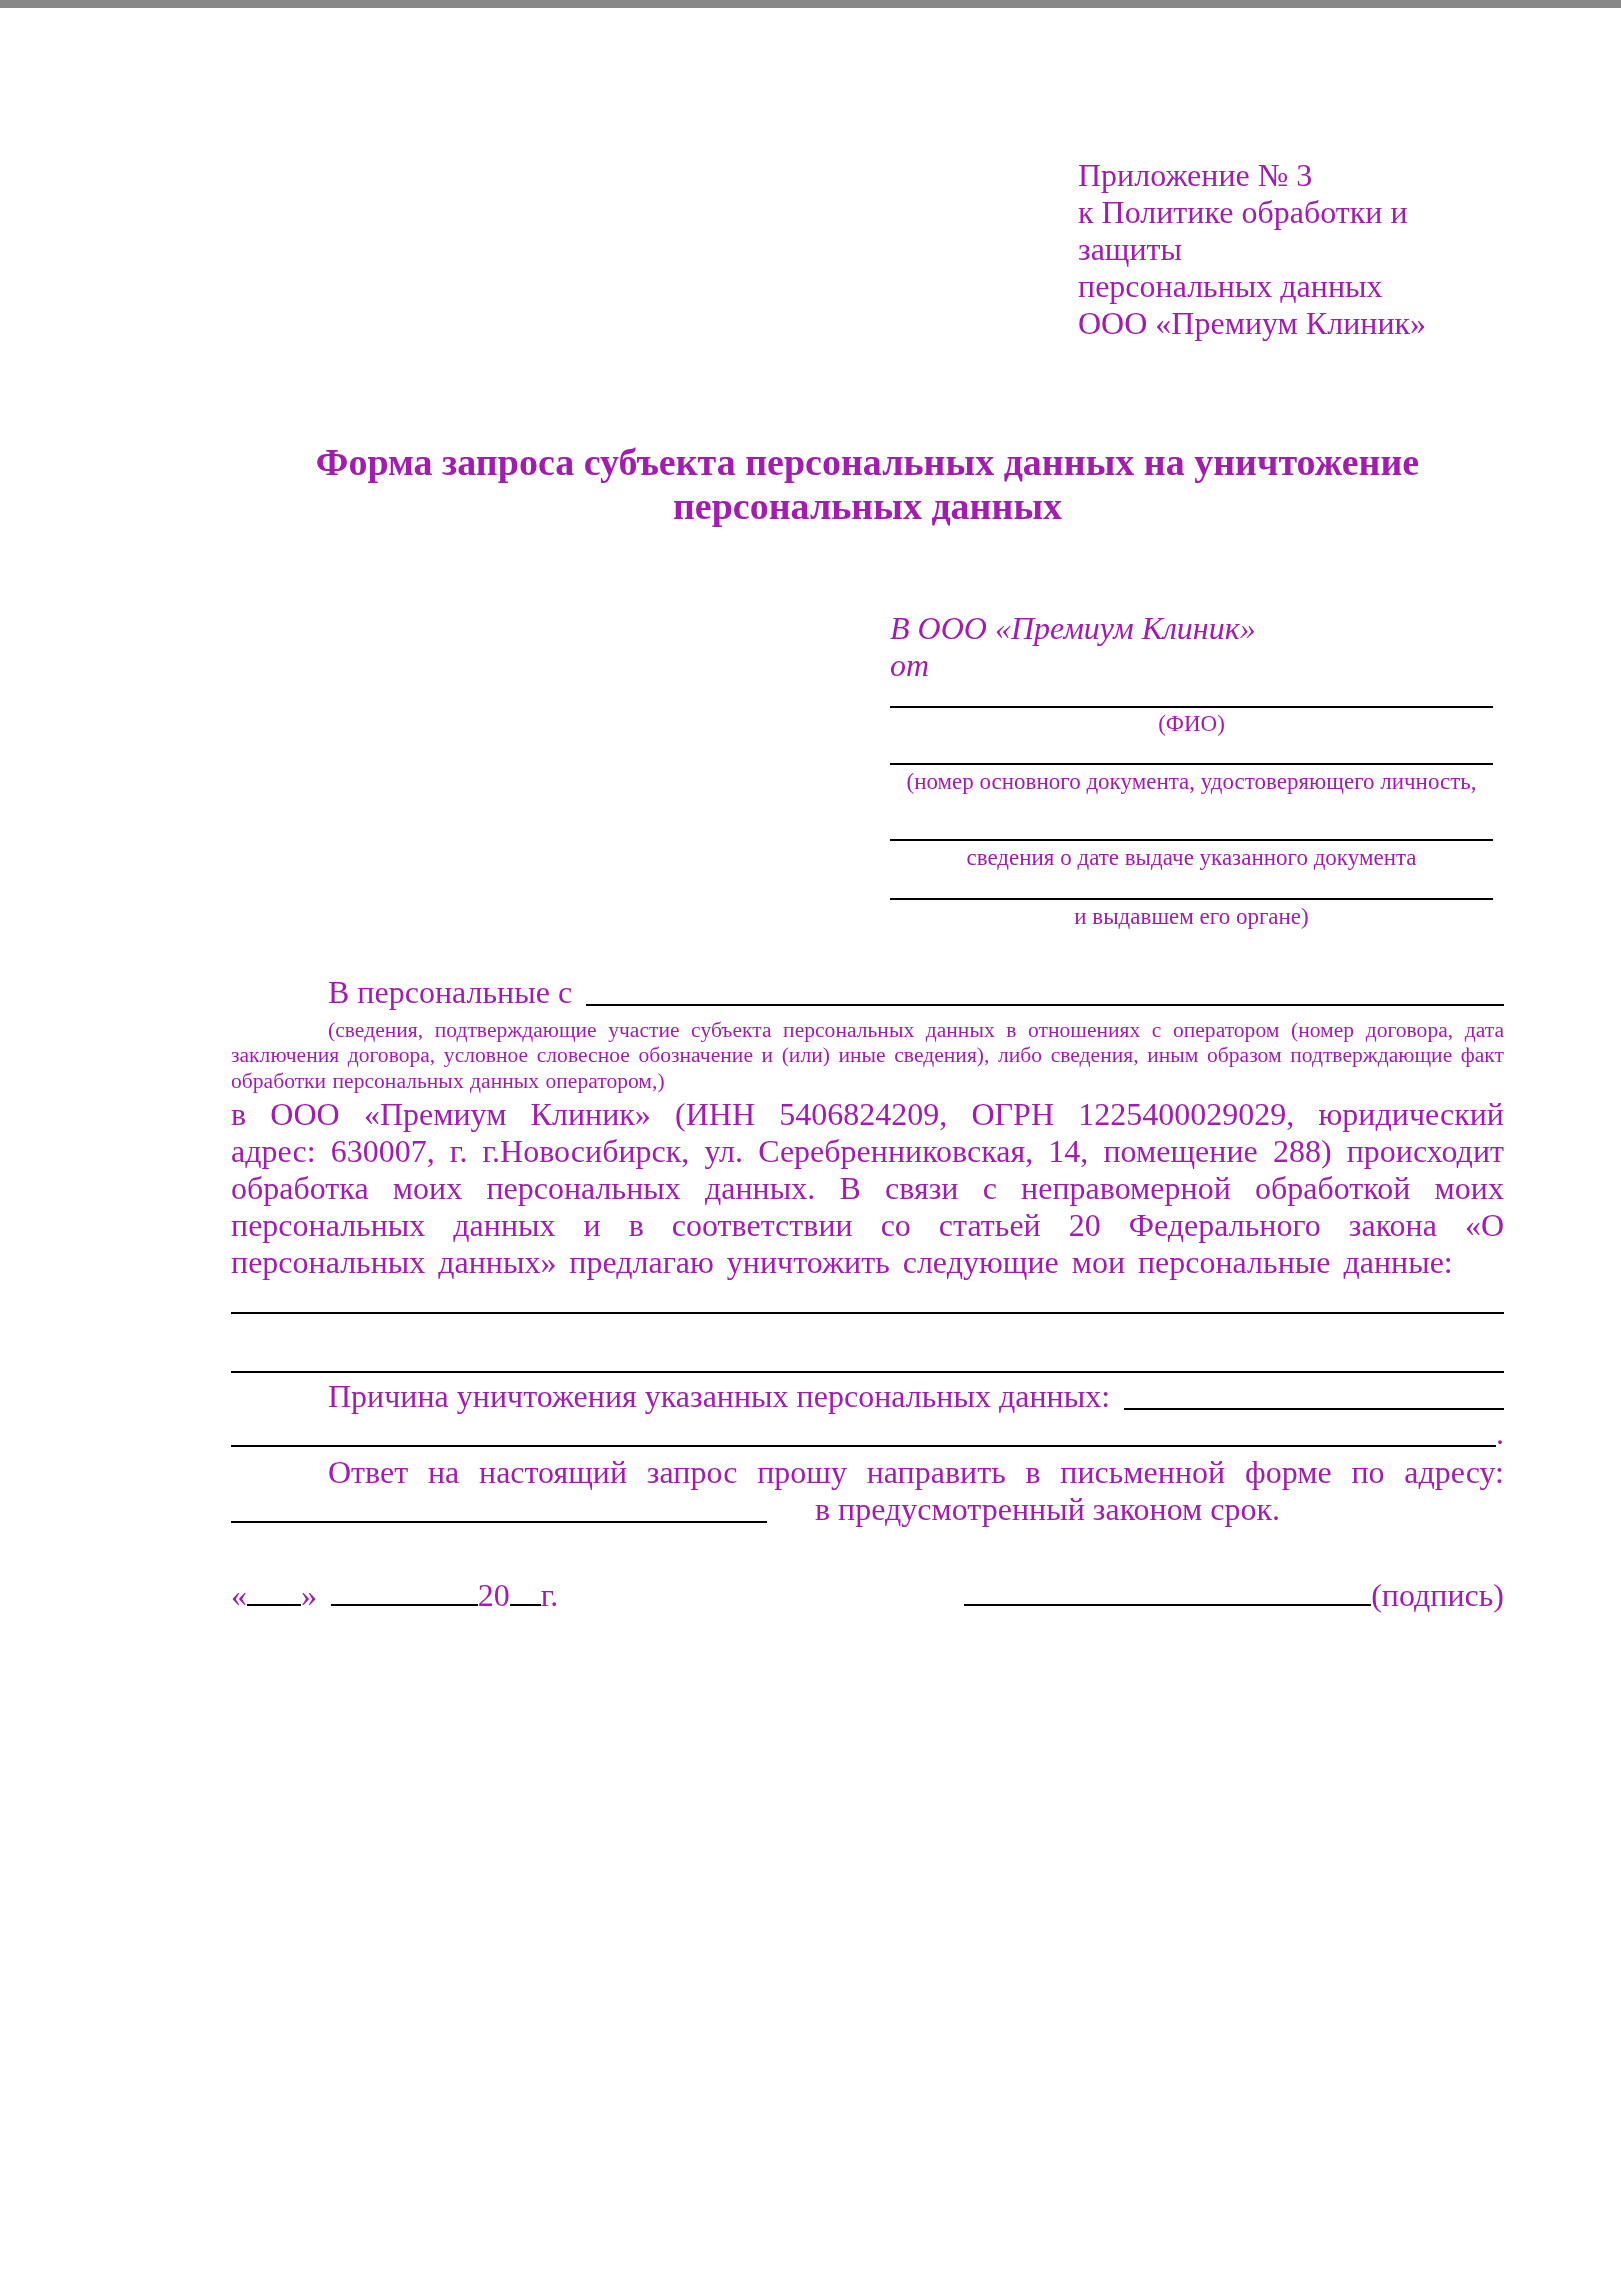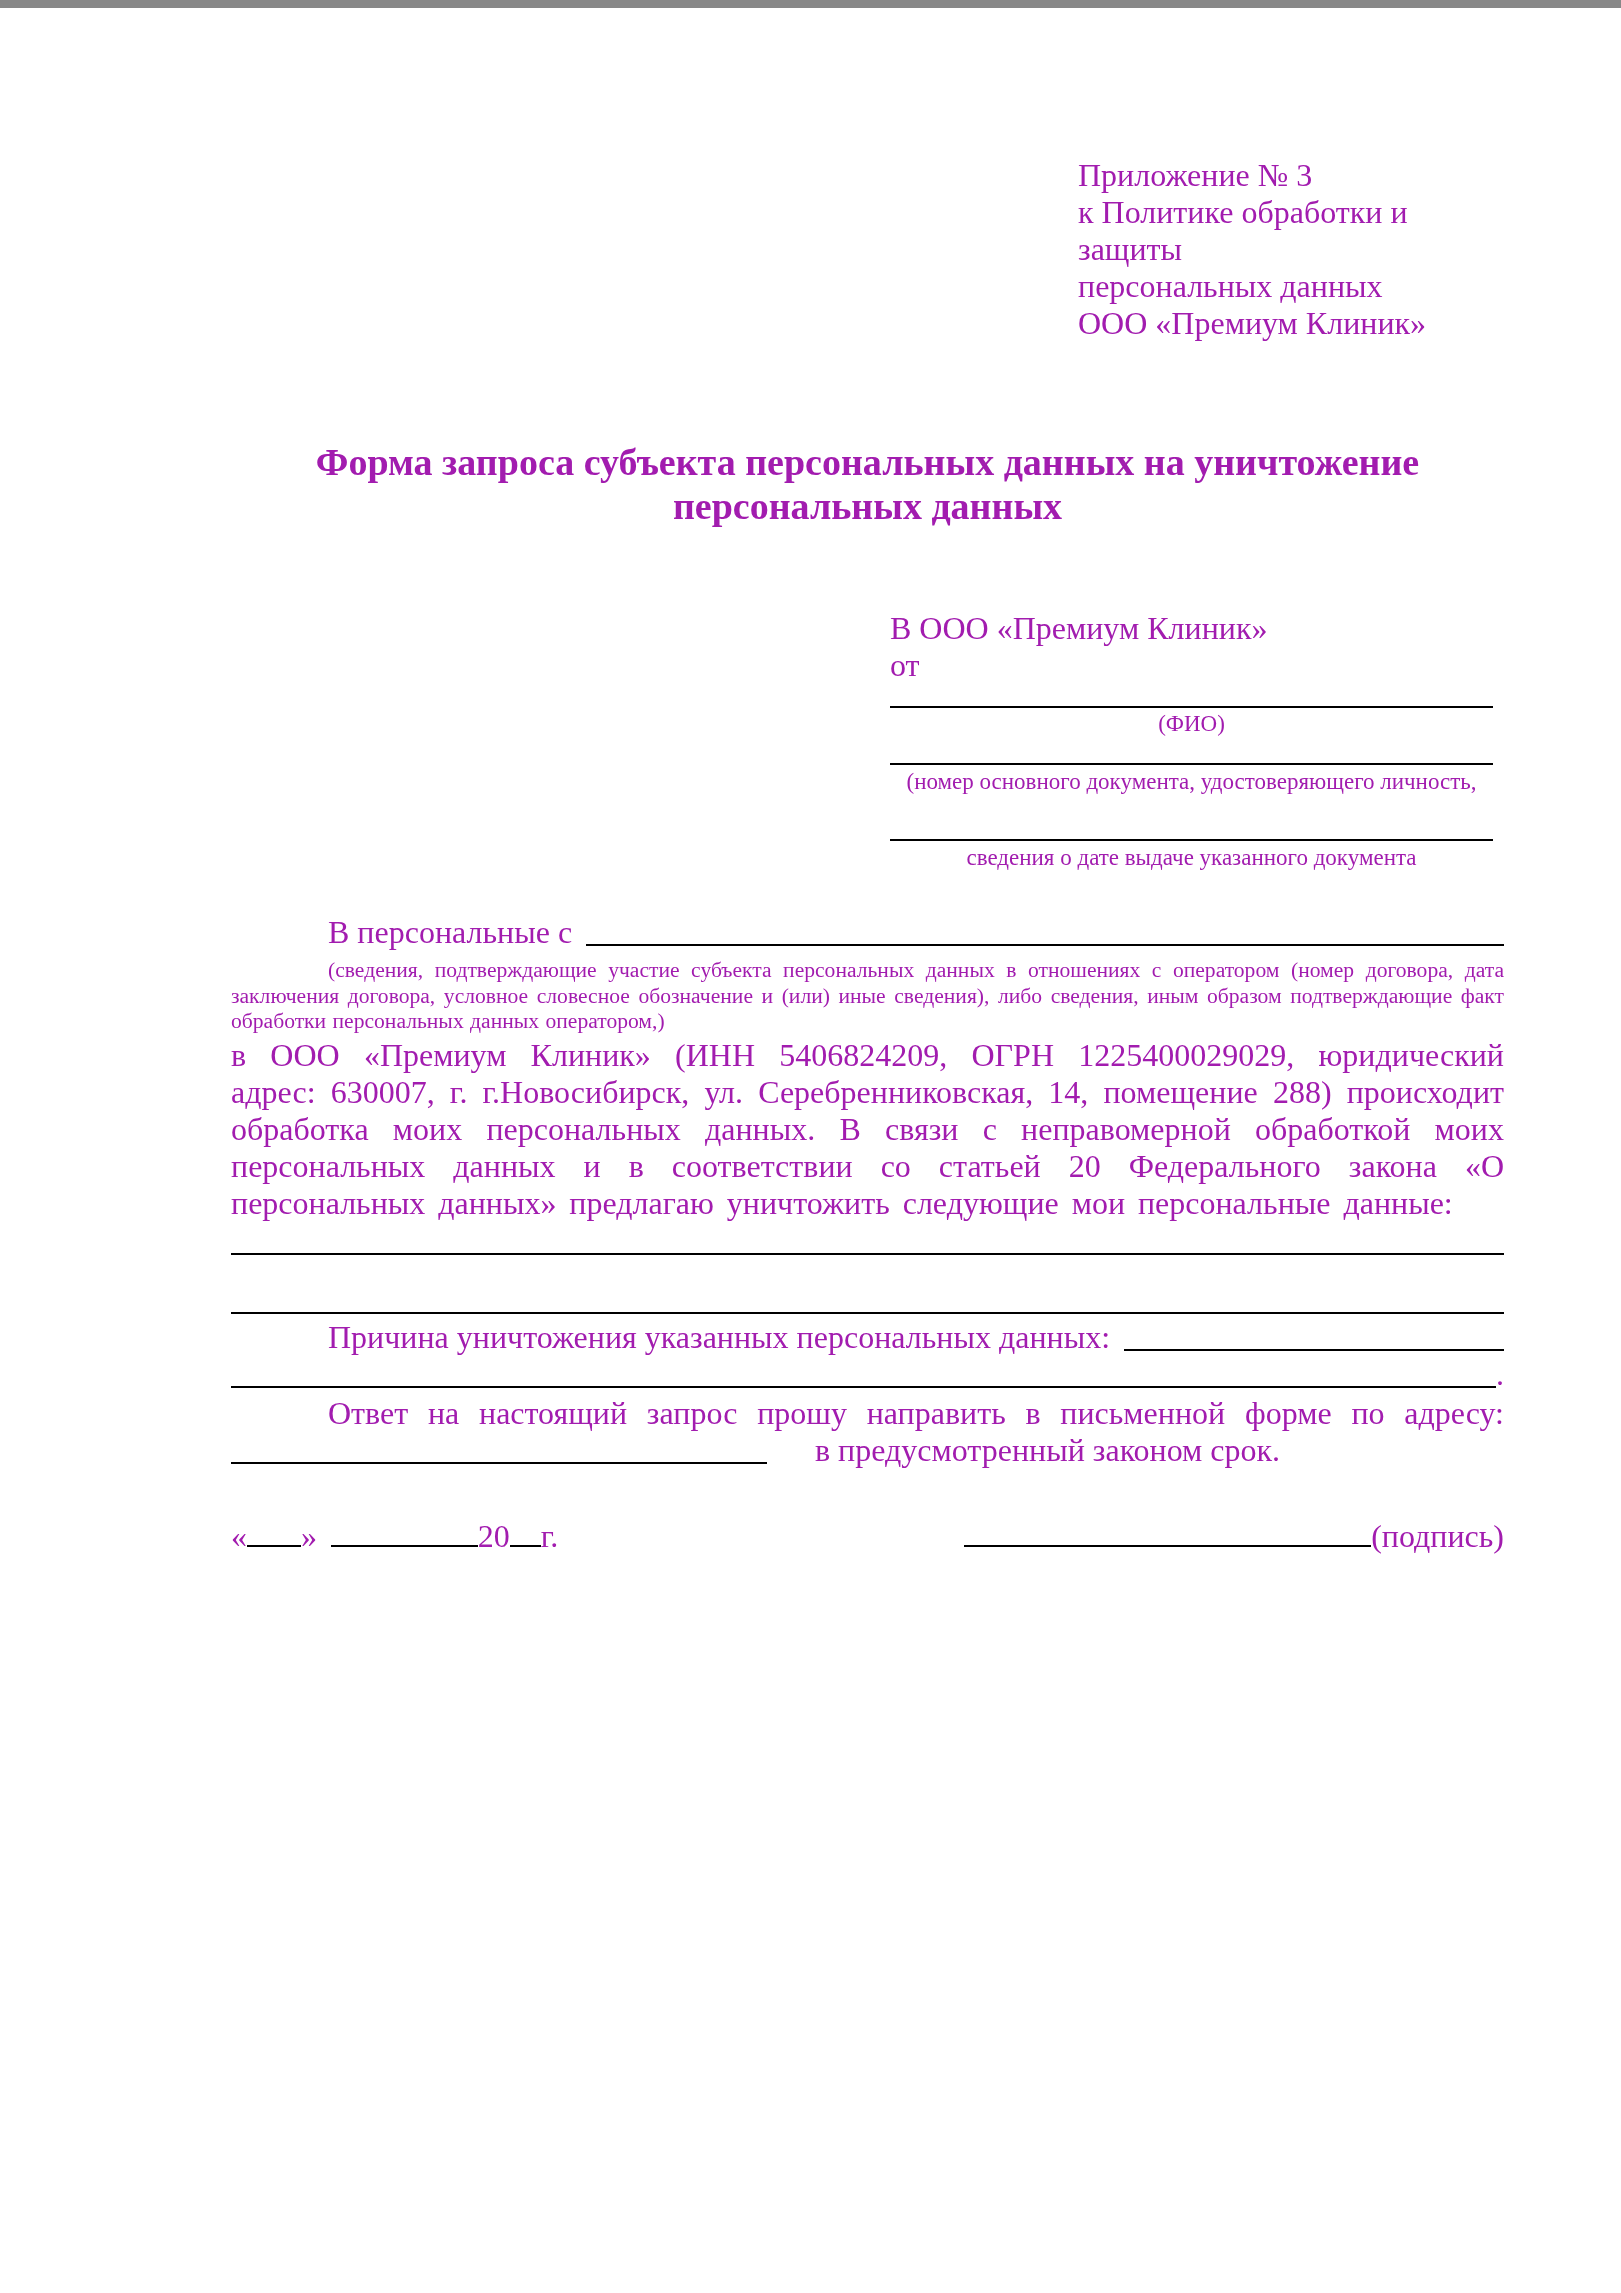--- a/index.html
+++ b/index.html
@@ -21,21 +21,21 @@
   }
 
   
   .appendix { margin-top:149px; margin-left:847px; }
 
   
   .doc-title { margin-top:98px; font-weight:bold; font-size:38px; line-height:44px; text-align:center; }
 
   
   .addressee { margin-top:82px; margin-left:659px; width:603px; }
-  .addr-line { line-height:37px; }
+  .addr-line { line-height:37px;font-style:italic; }
   .field-line { height:0; border-bottom:2.9px solid #000; }
   .field-caption { font-size:23px; line-height:24.5px; text-align:center; padding-top:4.9px; white-space:nowrap; }
   .fl-1 { margin-top:21.6px; }
   .fl-2 { margin-top:26.5px; }
   .fl-3 { margin-top:44px; }
   .fl-4 { margin-top:28px; }
 
   
   .indent { width:97px; flex:none; }
   .fill { flex:1; border-bottom:2.9px solid #000; margin-bottom:4.9px; }
@@ -90,20 +90,24 @@
         <div class="field-caption">(ФИО)</div>
       </div>
       <div>
         <div class="field-line fl-2"></div>
         <div class="field-caption">(номер основного документа, удостоверяющего личность,</div>
       </div>
       <div>
         <div class="field-line fl-3"></div>
         <div class="field-caption">сведения о дате выдаче указанного документа</div>
       </div>
+      <div>
+        <div class="field-line fl-4"></div>
+        <div class="field-caption">и выдавшем его органе)</div>
+      </div>
     </div>
 
     <div class="flex-row accordance">
       <span class="indent"></span>
       <span class="nowrap">В персональные с</span>
       <span class="sp"></span>
       <span class="fill"></span>
     </div>
 
     <div class="footnote">(сведения, подтверждающие участие субъекта персональных данных в отношениях с оператором (номер договора, дата заключения договора, условное словесное обозначение и (или) иные сведения), либо сведения, иным образом подтверждающие факт обработки персональных данных оператором,)</div>

